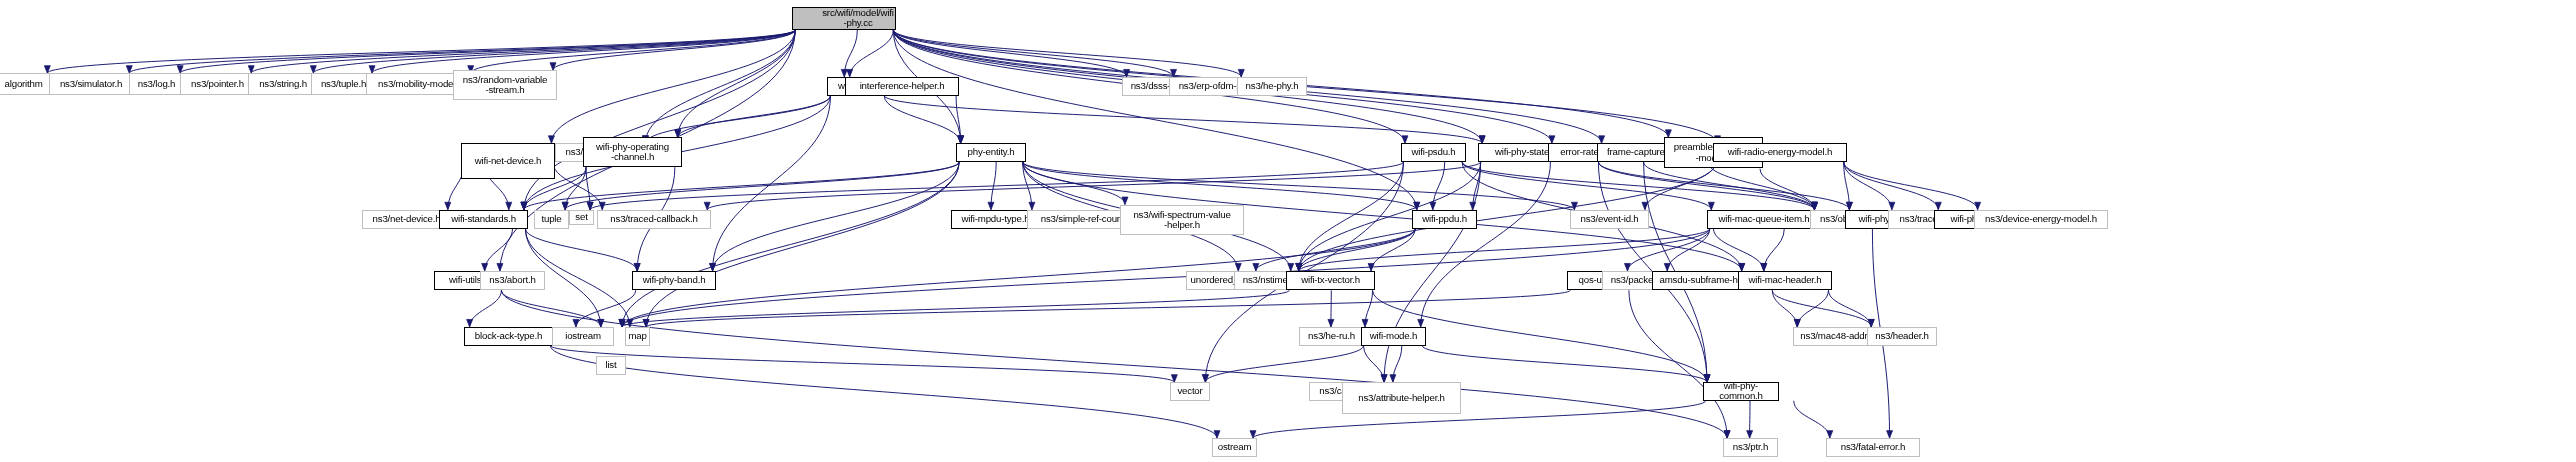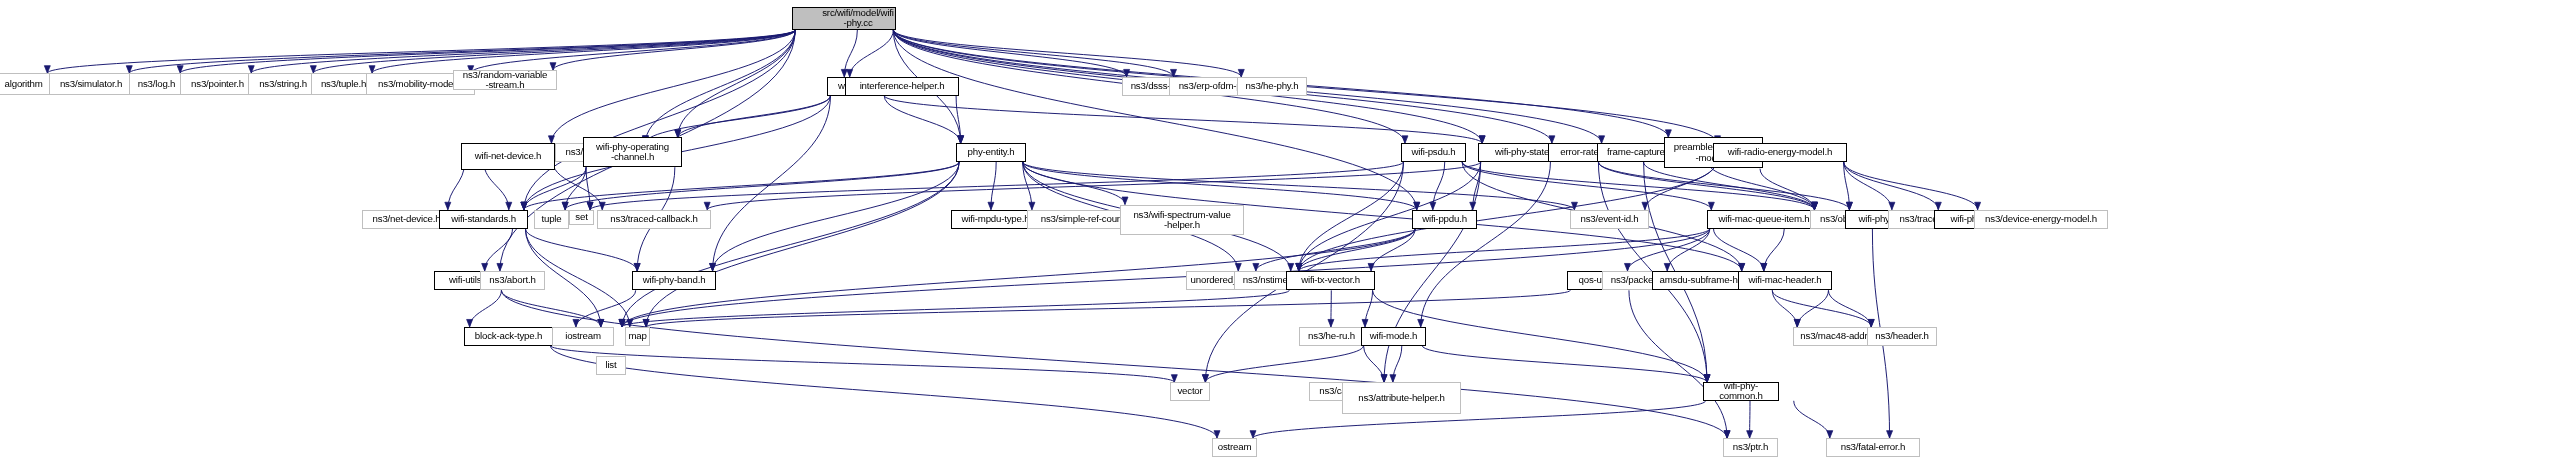--- a/index.html
+++ b/index.html
@@ -257,28 +257,28 @@
 <div id="nodes">
     <div class="node root" style="left: 792px; top: 6.7px; width: 104px; height: 23px;"><span>src/wifi/model/wifi
 -phy.cc</span></div>
     <div class="node ext" style="left: -3.9px; top: 73px; width: 55px; height: 21.7px;"><span>algorithm</span></div>
     <div class="node ext" style="left: 49px; top: 73px; width: 84px; height: 21.7px;"><span>ns3/simulator.h</span></div>
     <div class="node ext" style="left: 129px; top: 73px; width: 55px; height: 21.7px; align-items: center;"><span>ns3/log.h</span></div>
     <div class="node ext" style="left: 180px; top: 73px; width: 75px; height: 21.7px;"><span>ns3/pointer.h</span></div>
     <div class="node ext" style="left: 248px; top: 73px; width: 70px; height: 21.7px;"><span>ns3/string.h</span></div>
     <div class="node ext" style="left: 311px; top: 73px; width: 65px; height: 21.7px;"><span>ns3/tuple.h</span></div>
     <div class="node ext" style="left: 366px; top: 73px; width: 109px; height: 21.7px;"><span>ns3/mobility-model.h</span></div>
-    <div class="node ext" style="left: 453px; top: 70px; width: 104px; height: 20px;"><span>ns3/random-variable
+    <div class="node ext" style="left: 453px; top: 70px; width: 104px; height: 30px;"><span>ns3/random-variable
 -stream.h</span></div>
     <div class="node local" style="left: 827px; top: 77px; width: 60px; height: 18.7px;"><span>wifi-phy.h</span></div>
     <div class="node local" style="left: 845px; top: 77px; width: 114px; height: 18.7px;"><span>interference-helper.h</span></div>
     <div class="node ext" style="left: 1122px; top: 77px; width: 79px; height: 18.7px;"><span>ns3/dsss-phy.h</span></div>
     <div class="node ext" style="left: 1169px; top: 77px; width: 99px; height: 18.7px;"><span>ns3/erp-ofdm-phy.h</span></div>
     <div class="node ext" style="left: 1237px; top: 77px; width: 70px; height: 18.7px;"><span>ns3/he-phy.h</span></div>
-    <div class="node local" style="left: 461px; top: 143px; width: 94px; height: 27px;"><span>wifi-net-device.h</span></div>
+    <div class="node local" style="left: 461px; top: 143px; width: 94px; height: 36px;"><span>wifi-net-device.h</span></div>
     <div class="node ext" style="left: 555px; top: 143px; width: 94px; height: 18.7px;"><span>ns3/error-model.h</span></div>
     <div class="node local" style="left: 583px; top: 137px; width: 99px; height: 30px;"><span>wifi-phy-operating
 -channel.h</span></div>
     <div class="node local" style="left: 956px; top: 143px; width: 70px; height: 18.7px;"><span>phy-entity.h</span></div>
     <div class="node local" style="left: 1401px; top: 143px; width: 65px; height: 18.7px;"><span>wifi-psdu.h</span></div>
     <div class="node local" style="left: 1478px; top: 143px; width: 124px; height: 18.7px;"><span>wifi-phy-state-helper.h</span></div>
     <div class="node local" style="left: 1548px; top: 143px; width: 99px; height: 18.7px;"><span>error-rate-model.h</span></div>
     <div class="node local" style="left: 1597px; top: 143px; width: 114px; height: 18.7px;"><span>frame-capture-model.h</span></div>
     <div class="node local" style="left: 1664px; top: 137px; width: 99px; height: 31px;"><span>preamble-detection
 -model.h</span></div>

